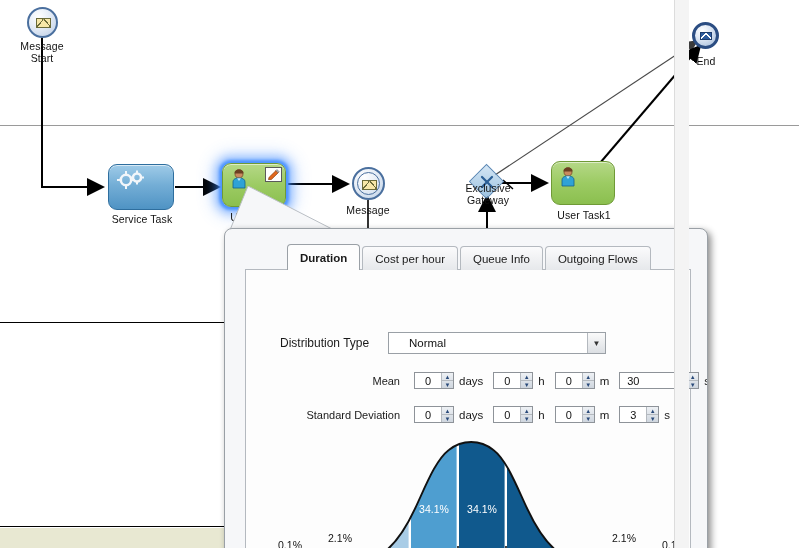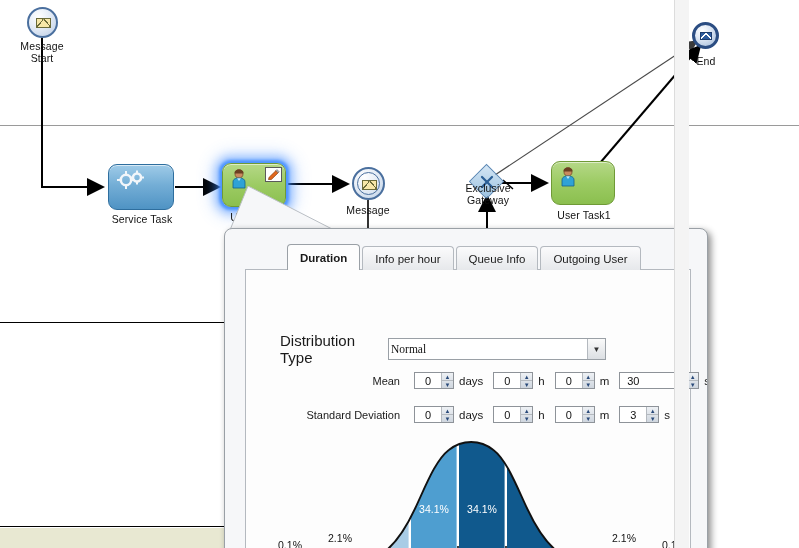--- a/index.html
+++ b/index.html
@@ -147,31 +147,30 @@
     z-index:4;
   }
   .tab-panel{
     position:absolute;left:20px;top:40px;right:16px;bottom:-40px;
     background:#fdfdfd;
     border:1px solid #b4b9bf;
     box-sizing:border-box;
   }
 
   .field-row{position:absolute;display:flex;align-items:center;}
-  .fld-label{font-size:15px;color:#1a1a1a;}
+  .fld-label{font-size:12px;color:#1a1a1a;}
   .select-box{
     width:218px;height:22px;
     background:#ffffff;
     border:1px solid #9aa0a6;
     box-sizing:border-box;
     display:flex;align-items:center;justify-content:space-between;
     font-size:11.5px;color:#111;
-    padding-left:2px;
+    padding-left:20px;
     cursor:default;
-    font-family:Liberation Serif, serif;
   }
   .select-arrow{
     width:17px;height:20px;
     background:linear-gradient(to bottom,#fafafa,#dcdfe3);
     border-left:1px solid #b4b9bf;
     display:flex;align-items:center;justify-content:center;
     font-size:8px;color:#333;
     margin:0;
   }
 
@@ -326,23 +325,23 @@
 
   <svg class="callout" width="140" height="64">
     <path d="M24,0 L110,44 L6,44 z" fill="#f6f7f9" stroke="#b9bec4" stroke-width="1"></path>
   </svg>
 
   <div id="dialog">
 
     <div class="tabstrip">
       <div class="tabs-row">
         <div class="tab active">Duration</div>
-        <div class="tab">Info per hour</div>
+        <div class="tab">Cost per hour</div>
         <div class="tab">Queue Info</div>
-        <div class="tab">Outgoing User</div>
+        <div class="tab">Outgoing Flows</div>
       </div>
     </div>
 
     <div class="tab-panel">
 
       <div class="field-row" style="left:34px;top:62px;">
         <div class="fld-label" style="width:100px;">Distribution Type</div>
         <div class="select-box" style="margin-left:8px;">
           <span>Normal</span>
           <span class="select-arrow">▼</span>

